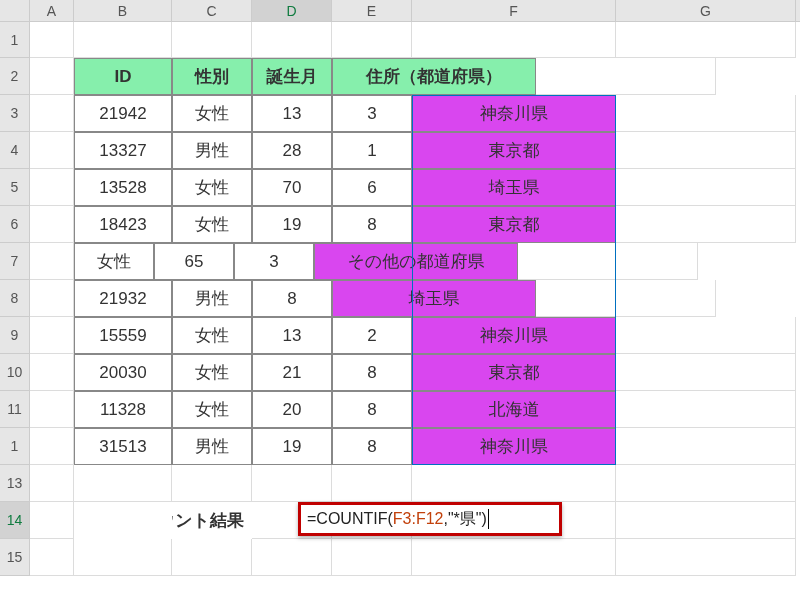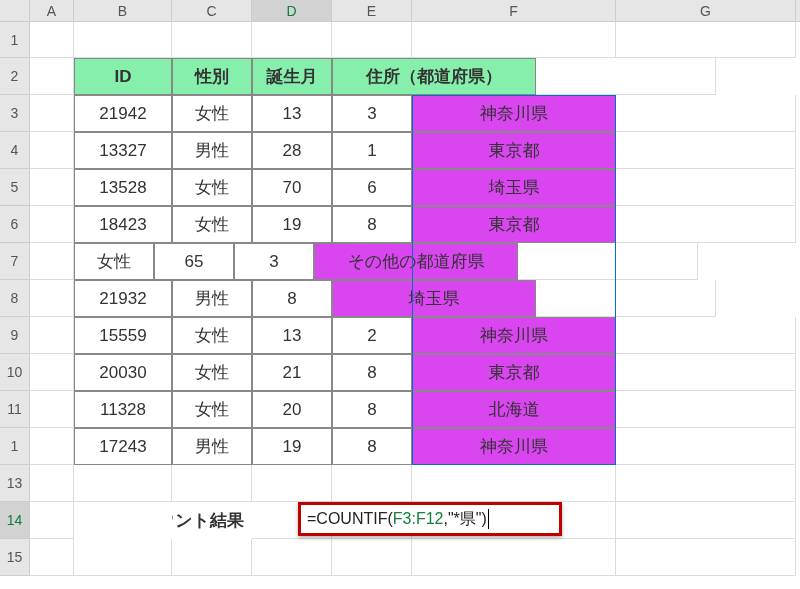--- a/index.html
+++ b/index.html
@@ -94,21 +94,21 @@
     border: 3px solid #c00000;
     box-shadow: 0 2px 4px rgba(0,0,0,0.3);
     background: #fff;
     display: flex;
     align-items: center;
     padding: 0 6px;
     font-size: 16px;
     z-index: 10;
   }
   .formula-cell .f-black { color: #222; }
-  .formula-cell .f-blue { color: #15803d; }
+  .formula-cell .f-blue { color: #c2410c; }
   .formula-cell .cursor {
     display: inline-block;
     width: 1px;
     height: 20px;
     background: #000;
     margin-left: 1px;
     vertical-align: middle;
   }
   .range-outline {
     position: absolute;
@@ -247,21 +247,21 @@
         <div class="cell colB table-d">11328</div>
         <div class="cell colC table-d">女性</div>
         <div class="cell colD table-d">20</div>
         <div class="cell colE table-d">8</div>
         <div class="cell colF table-d sel-range">北海道</div>
         <div class="cell colG"></div>
       </div>
       <div class="row">
         <div class="row-header">1</div>
         <div class="cell colA"></div>
-        <div class="cell colB table-d">17243</div>
+        <div class="cell colB table-d">31513</div>
         <div class="cell colC table-d">男性</div>
         <div class="cell colD table-d">19</div>
         <div class="cell colE table-d">8</div>
         <div class="cell colF table-d sel-range">神奈川県</div>
         <div class="cell colG"></div>
       </div>
     </div>
 
   <div class="row">
     <div class="row-header">13</div>

